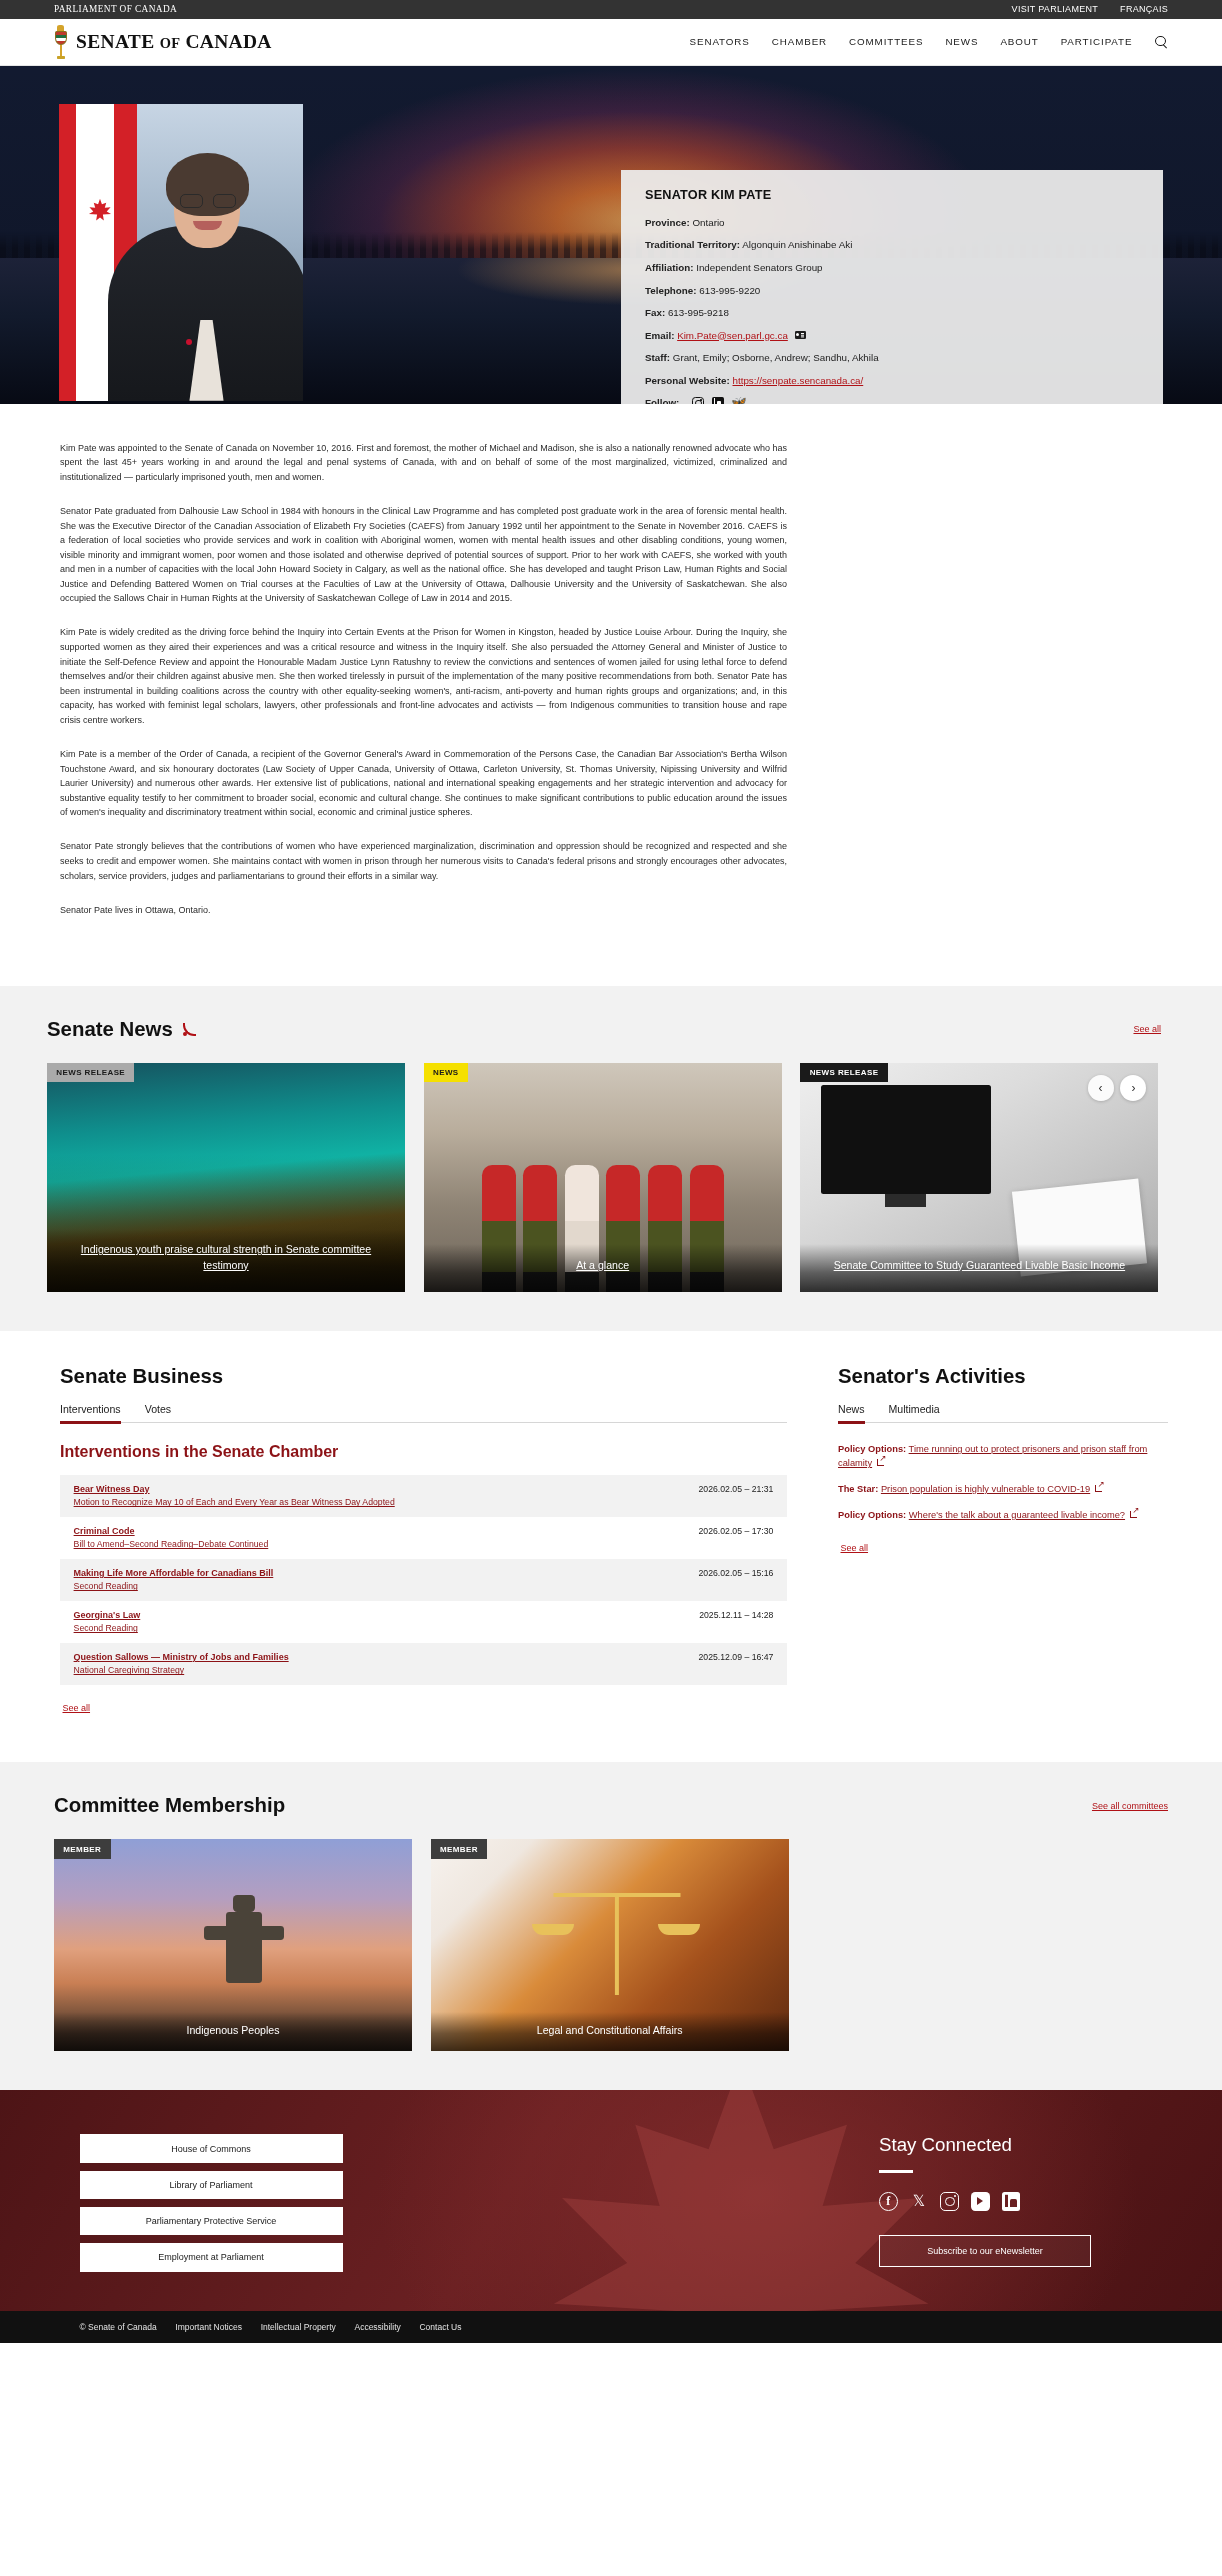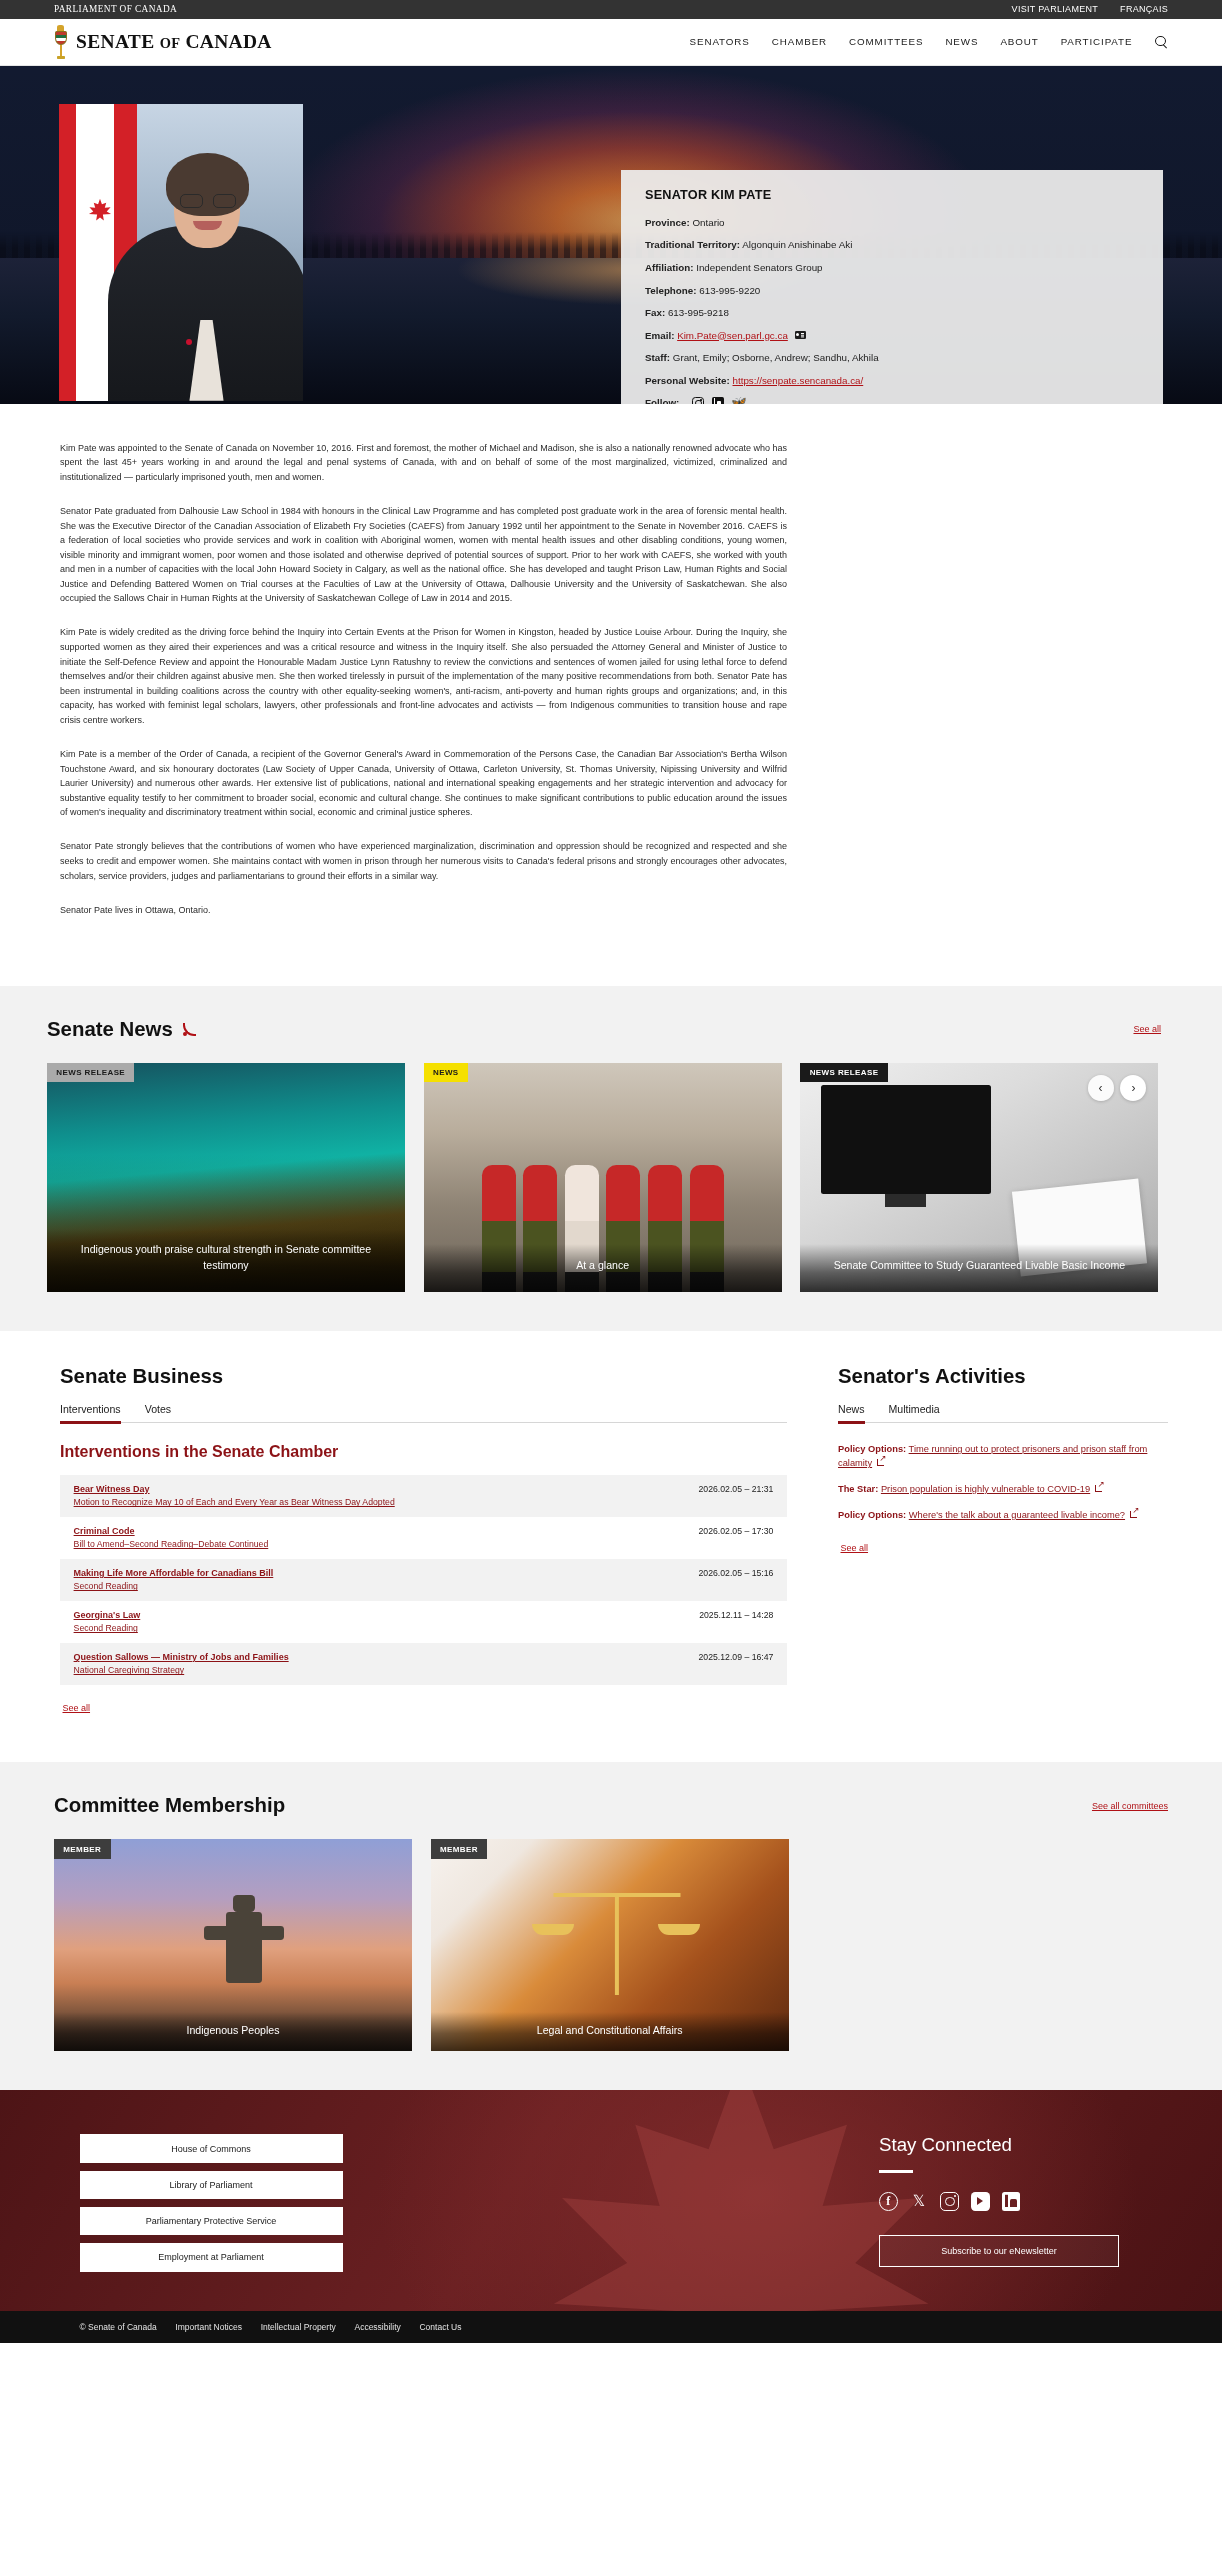--- a/index.html
+++ b/index.html
@@ -201,20 +201,21 @@
     width:358px; height:229px; position:relative; overflow:hidden; cursor:pointer;
   }
   .ncard .tag {
     position:absolute; top:0; left:0; z-index:3; padding:5.1px 9.3px;
     font-size:8px; font-weight:700; letter-spacing:0.4px;
   }
   .ncard .cap {
     position:absolute; left:0; right:0; bottom:0; z-index:3; padding:13.6px 18.7px 18.7px 18.7px;
     color:#fff; font-size:10.6px; line-height:1.45; text-align:center;
     background:linear-gradient(180deg, rgba(0,0,0,0) 0%, rgba(0,0,0,.55) 60%, rgba(0,0,0,.78) 100%);
+    text-decoration:underline;
   }
   .img-teal { background:linear-gradient(175deg,#16515e 0%, #0f8f8d 28%, #10b2a4 46%, #5a4a1a 70%, #3a2a08 88%, #20180a 100%); }
   .img-teal::after{content:"";position:absolute;inset:0;background:linear-gradient(180deg,rgba(0,0,0,0) 40%,rgba(40,30,5,.65) 100%);}
   .img-soldiers { background:linear-gradient(180deg,#cfc7bb 0%, #b9ad9c 30%, #8f8475 62%, #6d6459 100%); }
   .img-soldiers .people { position:absolute; left:0; right:0; bottom:0; height:127px; display:flex; justify-content:center; gap:7.6px; }
   .img-soldiers .p { width:34px; height:127px; background:linear-gradient(180deg,#c62828 0 44%, #4b5320 44% 84%, #1d1d1d 84% 100%); border-radius:10.2px 10.2px 0 0; }
   .img-soldiers .p.mid { background:linear-gradient(180deg,#f0e5dc 0 44%, #e2d8cd 44% 84%, #222 84% 100%); }
   .img-desk { background:linear-gradient(150deg,#efefef 0%, #dcdcdc 34%, #c9c9c9 60%, #a9a9a9 100%); }
   .img-desk .screen { position:absolute; left:20.4px; top:22px; width:170px; height:109px; background:#101010; border-radius:2.5px; }
   .img-desk .stand { position:absolute; left:85px; top:131px; width:41px; height:13.6px; background:#2b2b2b; }
@@ -316,21 +317,21 @@
   .soc.ig2 { border:1.7px solid #fff; border-radius:5.1px; }
   .soc.ig2::before{content:"";position:absolute;left:3.8px;top:3.8px;width:7.6px;height:7.6px;border:1.7px solid #fff;border-radius:50%;}
   .soc.ig2::after{content:"";position:absolute;right:2.1px;top:2.1px;width:2.1px;height:2.1px;background:#fff;border-radius:50%;}
   .soc.yt { background:#fff; border-radius:4.2px; }
   .soc.yt::after{content:"";position:absolute;left:6px;top:4.7px;border-left:6.8px solid #6a2022;border-top:4.7px solid transparent;border-bottom:4.7px solid transparent;}
   .soc.li2 { background:#fff; border-radius:2.5px; }
   .soc.li2::before{content:"";position:absolute;left:3.4px;top:6.8px;width:2.5px;height:8.5px;background:#6a2022;box-shadow:0 -4.2px 0 0 #6a2022;}
   .soc.li2::after{content:"";position:absolute;left:8.5px;top:6.8px;width:6.8px;height:8.5px;background:#6a2022;border-radius:1.7px 1.7px 0 0;}
   .subbtn {
     border:0.8px solid #fff; color:#fff; font-size:9px; text-align:center;
-    padding:10.2px 8.5px; width:240px; cursor:pointer; background:rgba(255,255,255,.04);
+    padding:10.2px 8.5px; width:212px; cursor:pointer; background:rgba(255,255,255,.04);
   }
   .footbar {
     background:#111111; color:#e4e4e4; font-size:8.5px;
     padding:11px 0; position:relative;
   }
   .footbar .inner { width:1114px; margin:0 auto; display:flex; gap:18.7px; padding-left:25.5px; }
   .footbar span { cursor:pointer; }
 </style>
 </head>
 <body>

